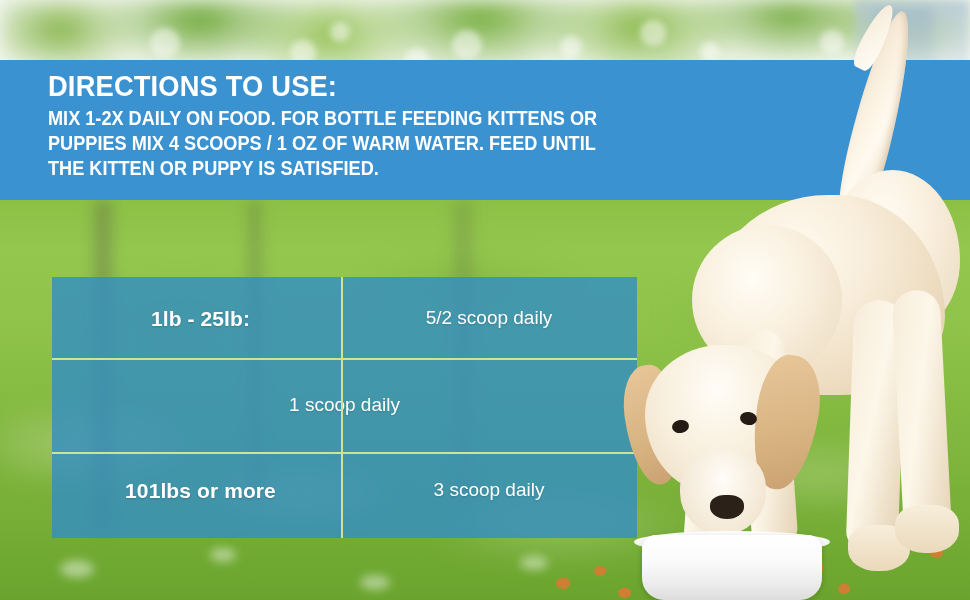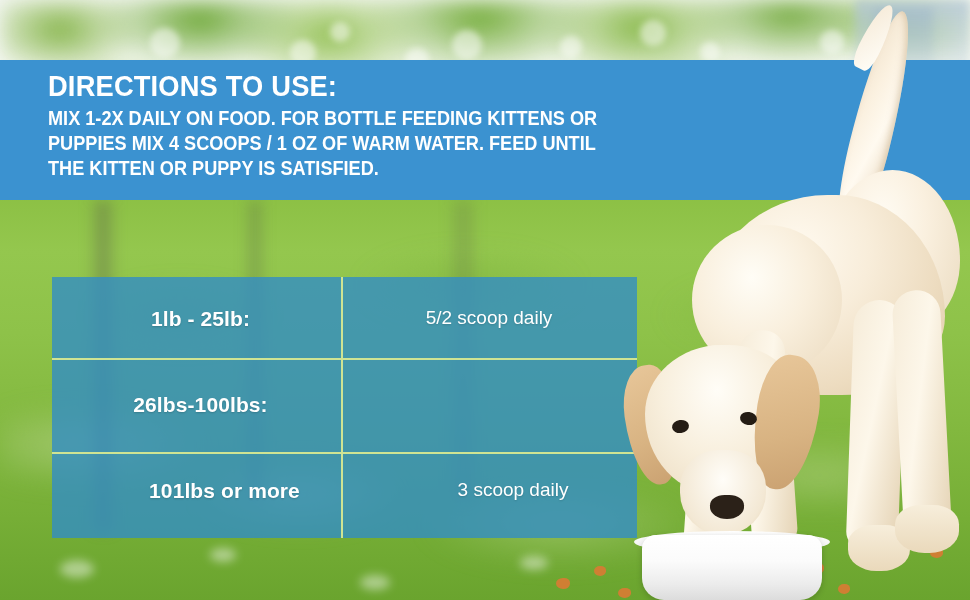--- a/index.html
+++ b/index.html
@@ -103,21 +103,21 @@
   .table{
     position:absolute;left:52px;top:277px;width:585px;height:261px;
     background:rgba(50,141,196,.80);
   }
   .table-row{
     position:relative;display:flex;width:100%;
     box-sizing:border-box;
   }
   .row-0{height:81px;}
   .row-1{height:94px;}
-  .row-2{height:66px;margin-left:24px;}
+  .row-2{height:66px;}
   .grid-h{
     position:absolute;left:0;width:585px;height:2px;
     background:#cfe493;
   }
   .grid-v{
     position:absolute;left:289px;top:0;width:2px;height:261px;
     background:#cfe493;
   }
   .cell-label{
     width:289px;display:flex;align-items:center;justify-content:center;
@@ -261,21 +261,21 @@
   </div>
 
   <div class="table">
 
     <div class="table-row row-0">
       <div class="cell-label">1lb - 25lb:</div>
       <div class="cell-value">5/2 scoop daily</div>
     </div>
 
     <div class="table-row row-1">
-      <div class="cell-label">26lbs-100lbs:</div>
+      <div class="cell-value">1 scoop daily</div>
     </div>
 
     <div class="table-row row-2">
       <div class="cell-label">101lbs or more</div>
       <div class="cell-value">3 scoop daily</div>
     </div>
 
     <div class="grid-h" style="top:81px;"></div>
     <div class="grid-h" style="top:175px;"></div>
     <div class="grid-v"></div>

